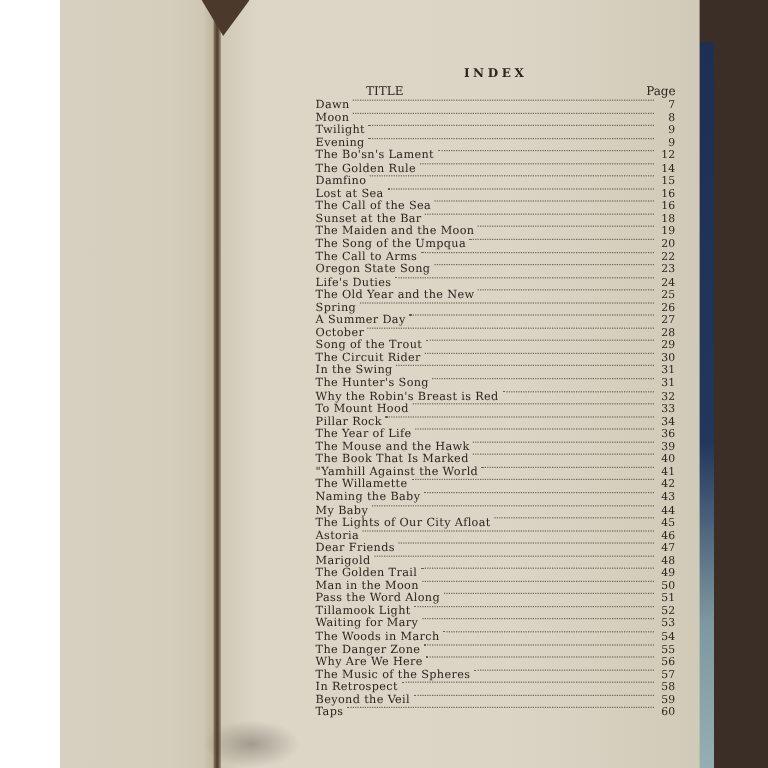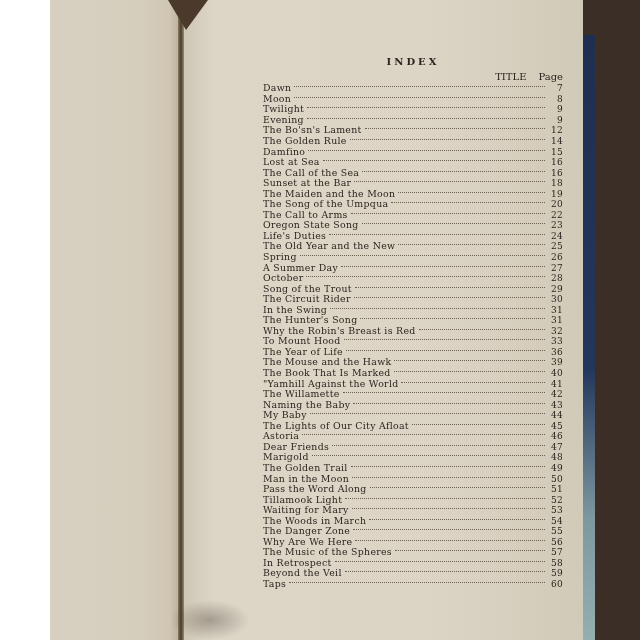--- a/index.html
+++ b/index.html
@@ -10,23 +10,23 @@
   .left-page { position:absolute; left:0; top:0; width:130px; height:640px;
     background:linear-gradient(90deg,#d7d0c0 0%,#d6cebd 70%,#cfc6b3 92%,#b9ae98 100%); }
   .gutter { position:absolute; left:128px; top:0; width:6px; height:640px;
     background:linear-gradient(90deg,#8a7a62,#4a3c2c 50%,#9a8a72); }
   .right-page { position:absolute; left:133px; top:0; width:400px; height:640px;
     background:linear-gradient(90deg,#cfc7b5 0%,#ddd6c7 8%,#dcd5c6 60%,#d2cab8 100%); }
   .wedge { position:absolute; left:118px; top:0; width:40px; height:30px;
     background:#4b3a2c; clip-path:polygon(0 0,100% 0,45% 100%); }
   .index { position:absolute; left:80px; top:56px; width:300px; color:#2a251e; }
   .index-title { text-align:center; font-weight:bold; letter-spacing:3px; font-size:10px; margin-bottom:4px; }
-  .header-row { display:flex; justify-content:flex-end; font-size:10px; margin-bottom:1px;gap:12px; }
+  .header-row { display:flex; justify-content:space-between; font-size:10px; margin-bottom:1px; }
   .header-row .h-title { margin-left:42px; }
-  .entry { display:flex; align-items:center; height:10.55px; font-size:9.4px; line-height:10px; letter-spacing:0.3px; }
+  .entry { display:flex; align-items:flex-start; height:10.55px; font-size:9.4px; line-height:10px; letter-spacing:0.3px; }
   .entry .t { white-space:nowrap; padding-right:3px; }
   .entry .dots { flex:1; border-bottom:1px dotted #6a6050; margin-bottom:3px; }
   .entry .p { width:18px; text-align:right; font-size:9px; }
   .shadow { position:absolute; left:120px; top:600px; width:80px; height:40px; background:radial-gradient(ellipse at center, rgba(60,50,40,0.35), rgba(0,0,0,0) 70%); }
 </style>
 </head>
 <body>
 
 <div class="photo">
   <div class="cover-edge"></div>
@@ -158,20 +158,25 @@
             <span class="t">Why the Robin's Breast is Red</span>
             <span class="dots"></span>
             <span class="p">32</span>
           </div>
           <div class="entry">
             <span class="t">To Mount Hood</span>
             <span class="dots"></span>
             <span class="p">33</span>
           </div>
           <div class="entry">
+            <span class="t">Pillar Rock</span>
+            <span class="dots"></span>
+            <span class="p">34</span>
+          </div>
+          <div class="entry">
             <span class="t">The Year of Life</span>
             <span class="dots"></span>
             <span class="p">36</span>
           </div>
           <div class="entry">
             <span class="t">The Mouse and the Hawk</span>
             <span class="dots"></span>
             <span class="p">39</span>
           </div>
           <div class="entry">

